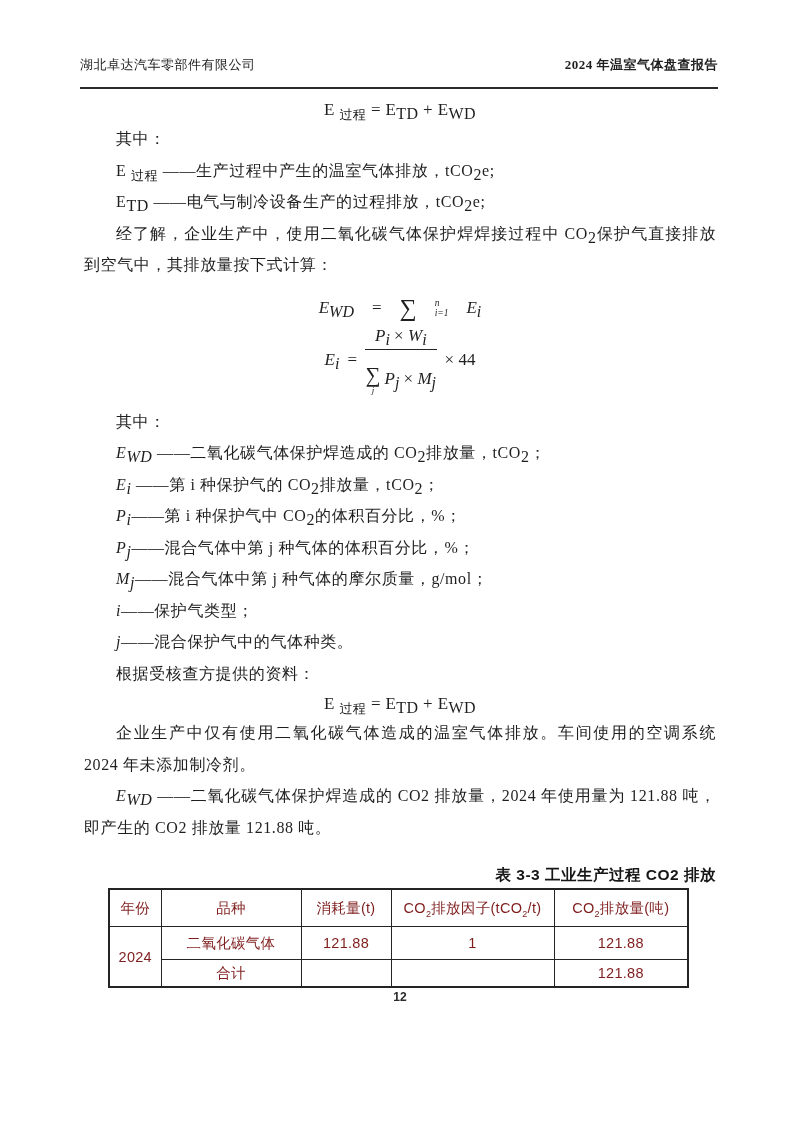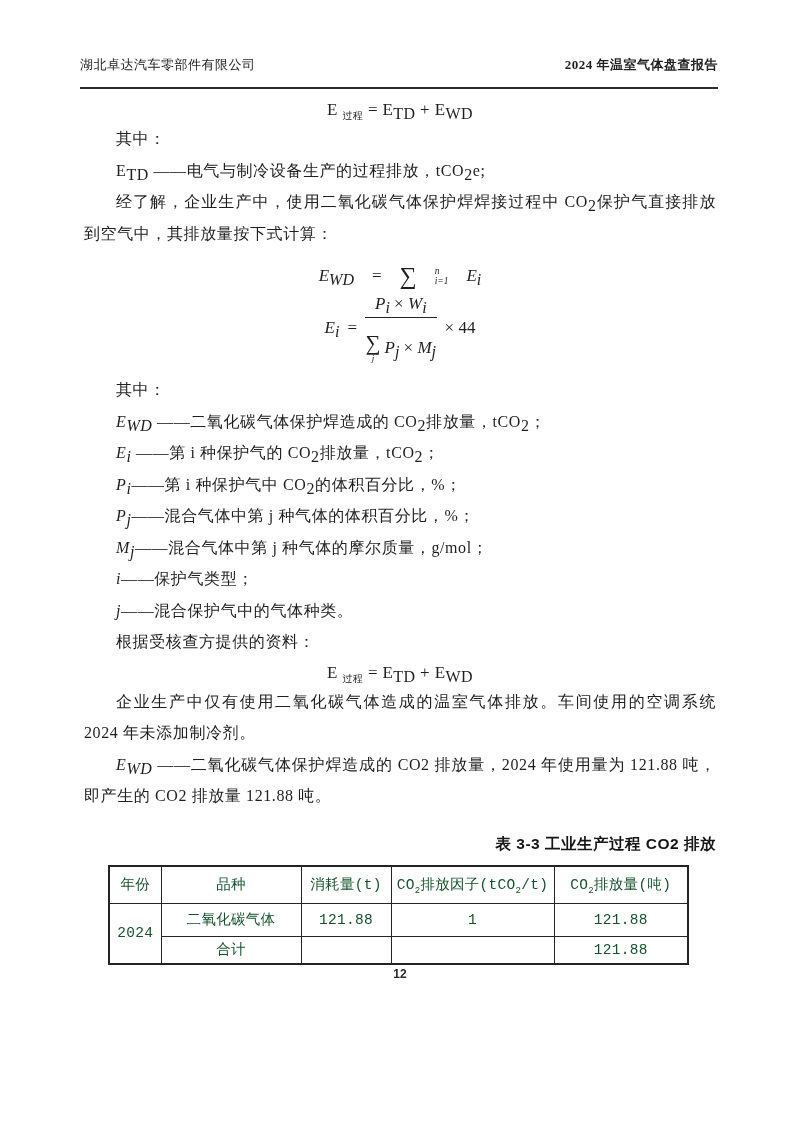--- a/index.html
+++ b/index.html
@@ -13,21 +13,21 @@
     display:flex;justify-content:space-between;align-items:flex-end;
     margin:56px 76px 0 80px;padding-bottom:13px;border-bottom:2px solid #2b2b2b;
     font-size:13px;line-height:18px;letter-spacing:0.5px;
   }
   .header .right{font-weight:bold;}
   
   .bodycol{margin:0 78px 0 84px;}
   p.line{margin:0;font-size:16px;line-height:31.5px;letter-spacing:0.6px;text-align:justify;}
   .indent{text-indent:32px;}
   sub{font-size:16px;line-height:0;}
-  sub.c{font-size:10px;}
+  sub.c{font-size:13px;}
   
   .formula-line{
     text-align:center;font-size:17px;letter-spacing:0.4px;
   }
   .f-top{margin-top:8px;height:26px;line-height:26px;}
   .f-mid{margin-top:2px;height:26px;line-height:26px;}
   .f-sum{margin-top:10px;height:34px;display:flex;justify-content:center;align-items:center;gap:18px;font-size:17px;}
   .f-frac{margin-top:4px;height:62px;display:flex;justify-content:center;align-items:center;gap:8px;font-size:17px;}
   .sigma-limits{display:inline-flex;flex-direction:column;justify-content:center;font-size:9.5px;line-height:10px;font-style:italic;text-align:left;}
   .big-sigma{font-size:24px;font-style:normal;line-height:1;}
@@ -38,22 +38,22 @@
   .sigma-stack .s{font-size:21px;font-style:normal;}
   .sigma-stack .ss{font-size:9px;font-style:italic;line-height:8px;}
   
   .tbl-caption{
     margin-top:18px;height:27px;line-height:27px;text-align:right;
     font-family:"Liberation Sans","DejaVu Sans",sans-serif;font-weight:bold;font-size:15.5px;letter-spacing:0.5px;color:#161616;
   }
   .tbl-wrap{margin-left:24px;}
   table.emis{
     border-collapse:collapse;table-layout:fixed;width:579px;
-    font-family:Liberation Mono, monospace;
-    font-size:14.5px;color:#14532d;margin-top:8px;
+    font-family:Liberation Sans, sans-serif;
+    font-size:14.5px;color:#7f1d1d;
   }
   table.emis{border:2px solid #242424;}
   table.emis td{border:1px solid #242424;text-align:center;vertical-align:middle;padding:0;letter-spacing:0.3px;}
   table.emis td sub{font-size:9px;}
   tr.hrow td{height:36px;}
   tr.r1 td{height:32px;}
   tr.r2 td{height:26px;}
   .page-num{
     margin-top:2px;text-align:center;font-size:12px;font-weight:bold;
     font-family:"Liberation Sans","DejaVu Sans",sans-serif;color:#2a2a2a;
@@ -67,20 +67,21 @@
   <div class="header">
     <span class="left">湖北卓达汽车零部件有限公司</span>
     <span class="right">2024 年温室气体盘查报告</span>
   </div>
 
   <div class="bodycol">
 
     <div class="formula-line f-top">E <sub class="c">过程</sub> = E<sub>TD</sub> + E<sub>WD</sub></div>
 
     <p class="line indent">其中：</p>
+    <p class="line indent">E <sub class="c">过程</sub> ——生产过程中产生的温室气体排放，tCO<sub>2</sub>e;</p>
     <p class="line indent">E<sub>TD</sub> ——电气与制冷设备生产的过程排放，tCO<sub>2</sub>e;</p>
 
     <p class="line indent">经了解，企业生产中，使用二氧化碳气体保护焊焊接过程中 CO<sub>2</sub>保护气直接排放到空气中，其排放量按下式计算：</p>
 
     <div class="f-sum">
       <span><i>E</i><sub><i>WD</i></sub></span>
       <span>=</span>
       <span class="big-sigma">∑</span>
       <span class="sigma-limits">
         <span>n</span>

